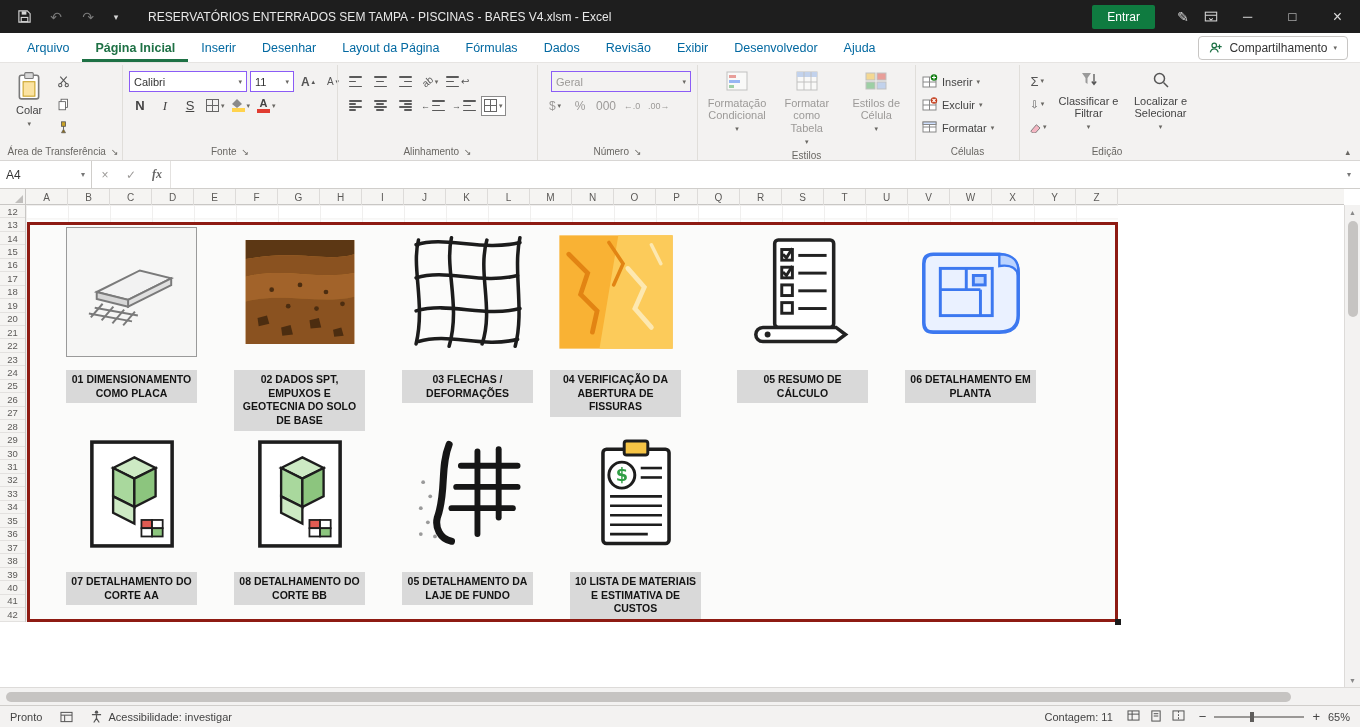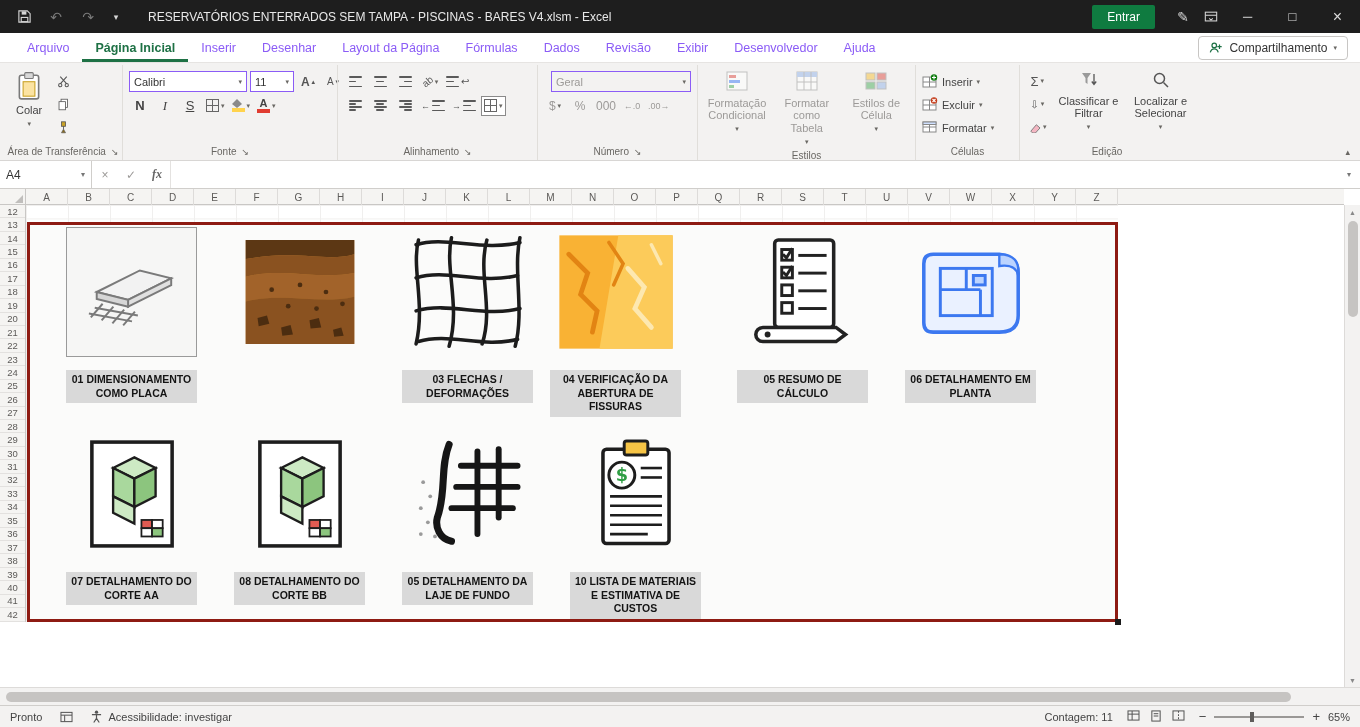--- a/index.html
+++ b/index.html
@@ -13,21 +13,21 @@
   .tbtn.dim { color:#7a7a7a; }
   .tbtn.small { width:20px; font-size:9px; }
   .ttitle { margin-left:22px; font-size:12px; white-space:nowrap; color:#e8e8e8; }
   .tsearch { position:absolute; left:630px; top:5px; width:366px; height:23px; background:#6b6b6b; border-radius:4px; display:flex; align-items:center; justify-content:center; gap:7px; color:#e6e6e6; font-size:12px; }
   .tright { margin-left:auto; display:flex; align-items:center; height:33px; }
   .entrar { background:#0f7b40; color:#fff; height:24px; padding:0 15px; display:flex; align-items:center; border-radius:2px; margin-right:14px; font-size:12px; }
   .winbtn { width:45px; height:33px; display:flex; align-items:center; justify-content:center; color:#dcdcdc; font-size:13px; }
 
   
   .tabsrow { height:30px; background:#fff; display:flex; align-items:stretch; padding-left:14px; border-bottom:1px solid #e6e4e2; position:relative; }
-  .tab { padding:0 13px; display:flex; align-items:center; font-size:12.5px; color:#8b5cf6; cursor:default; white-space:nowrap; }
+  .tab { padding:0 13px; display:flex; align-items:center; font-size:12.5px; color:#0369a1; cursor:default; white-space:nowrap; }
   .tab.active { color:#1e7145; font-weight:bold; box-shadow:inset 0 -3px 0 #1e7145; }
   .share-btn { position:absolute; right:12px; top:3px; height:24px; border:1px solid #c8c6c4; border-radius:4px; background:#fff; display:flex; align-items:center; gap:6px; padding:0 10px; font-size:12px; color:#333; }
   .share-btn svg { display:block; }
 
   
   .ribbon { height:98px; background:#f3f2f1; border-bottom:1px solid #d8d6d4; display:flex; align-items:stretch; padding:2px 4px 0 4px; position:relative; }
   .rgroup { position:relative; display:flex; flex-direction:column; padding:2px 6px 0 6px; }
   .rgroup + .rgroup { border-left:1px solid #e0deda; }
   .g-body { flex:1; display:flex; align-items:flex-start; gap:4px; }
   .g-label { height:17px; font-size:10px; color:#696763; display:flex; align-items:center; justify-content:center; gap:5px; white-space:nowrap; }
@@ -620,20 +620,21 @@
                   <polygon points="78,82 85,80 87,87 79,88"></polygon>
                   <circle cx="26" cy="48" r="2"></circle>
                   <circle cx="50" cy="44" r="2"></circle>
                   <circle cx="72" cy="50" r="2"></circle>
                   <circle cx="40" cy="62" r="2"></circle>
                   <circle cx="64" cy="64" r="2"></circle>
                   <circle cx="86" cy="60" r="2"></circle>
                 </g>
               </svg>
             </div>
+            <div class="clabel">02 DADOS SPT, EMPUXOS E GEOTECNIA DO SOLO DE BASE</div>
           </div>
           <div class="card" style="left: 372px; top: 2px;">
             <div class="cicon">
               <svg viewBox="0 0 100 100" fill="none" stroke="#1c1c1c" stroke-width="3" stroke-linecap="round">
                 <path d="M8,6 C2,30 14,60 6,94"></path>
                 <path d="M36,4 C30,30 44,62 34,96"></path>
                 <path d="M66,6 C58,34 72,64 62,94"></path>
                 <path d="M94,4 C88,32 98,66 90,96"></path>
                 <path d="M6,10 C30,2 62,16 94,8"></path>
                 <path d="M6,38 C32,30 60,44 92,36"></path>

